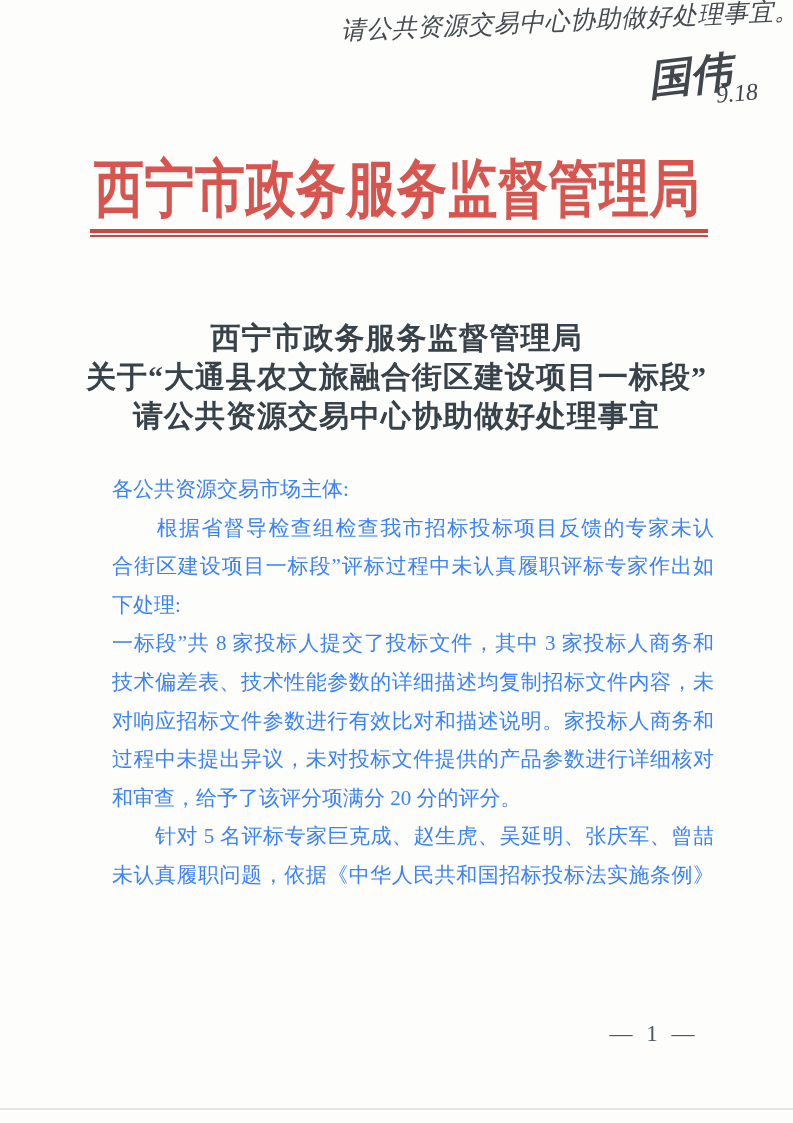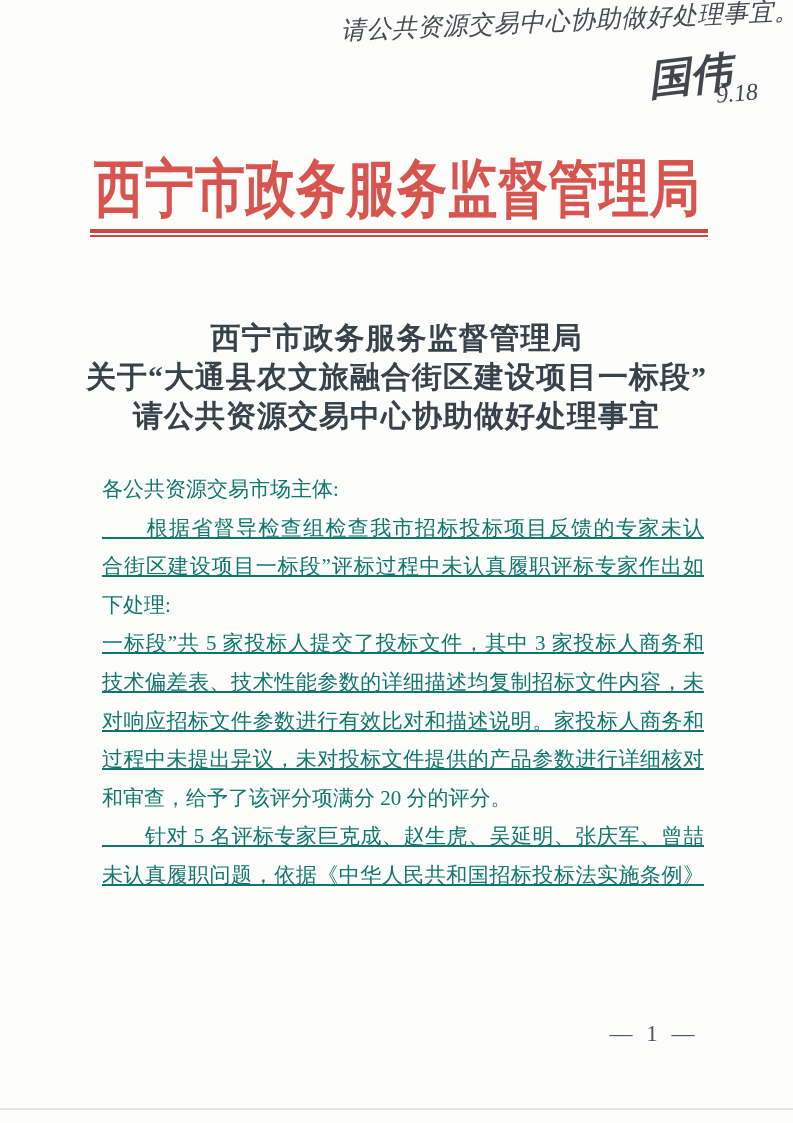--- a/index.html
+++ b/index.html
@@ -44,32 +44,31 @@
   }
   
   .doc-title{
     position:absolute;top:318px;left:45px;width:703px;
     text-align:center;font-weight:bold;
     font-size:30px;line-height:39px;letter-spacing:1px;
     color:#38424b;
   }
   
   .body-text{
-    position:absolute;top:470px;left:102px;width:602px;
+    position:absolute;top:470px;left:112px;width:602px;
     font-size:21px;line-height:38.6px;
-    color:#0f766e;
+    color:#3b82f6;
   }
   .body-line{
     white-space:nowrap;text-align:left;
   }
   .body-line.justify{
     white-space:normal;
     text-align:justify;
     text-align-last:justify;
-    text-decoration:underline;
   }
   
   .page-number{
     position:absolute;top:1021px;left:598px;width:112px;
     text-align:center;font-size:23px;letter-spacing:4px;
     color:#4e5a63;white-space:nowrap;
   }
   
   .scan-line{
     position:absolute;top:1108px;left:0;width:793px;height:2px;
@@ -95,21 +94,21 @@
     <div>西宁市政务服务监督管理局</div>
     <div>关于“大通县农文旅融合街区建设项目一标段”</div>
     <div>请公共资源交易中心协助做好处理事宜</div>
   </div>
 
   <div class="body-text">
       <div class="body-line">各公共资源交易市场主体:</div>
       <div class="body-line justify">　　根据省督导检查组检查我市招标投标项目反馈的专家未认</div>
       <div class="body-line justify">合街区建设项目一标段”评标过程中未认真履职评标专家作出如</div>
       <div class="body-line">下处理:</div>
-      <div class="body-line justify">一标段”共 5 家投标人提交了投标文件，其中 3 家投标人商务和</div>
+      <div class="body-line justify">一标段”共 8 家投标人提交了投标文件，其中 3 家投标人商务和</div>
       <div class="body-line justify">技术偏差表、技术性能参数的详细描述均复制招标文件内容，未</div>
       <div class="body-line justify">对响应招标文件参数进行有效比对和描述说明。家投标人商务和</div>
       <div class="body-line justify">过程中未提出异议，未对投标文件提供的产品参数进行详细核对</div>
       <div class="body-line">和审查，给予了该评分项满分 20 分的评分。</div>
       <div class="body-line justify">　　针对 5 名评标专家巨克成、赵生虎、吴延明、张庆军、曾喆</div>
       <div class="body-line justify">未认真履职问题，依据《中华人民共和国招标投标法实施条例》</div>
     </div>
 
   <div class="page-number">— 1 —</div>
 

